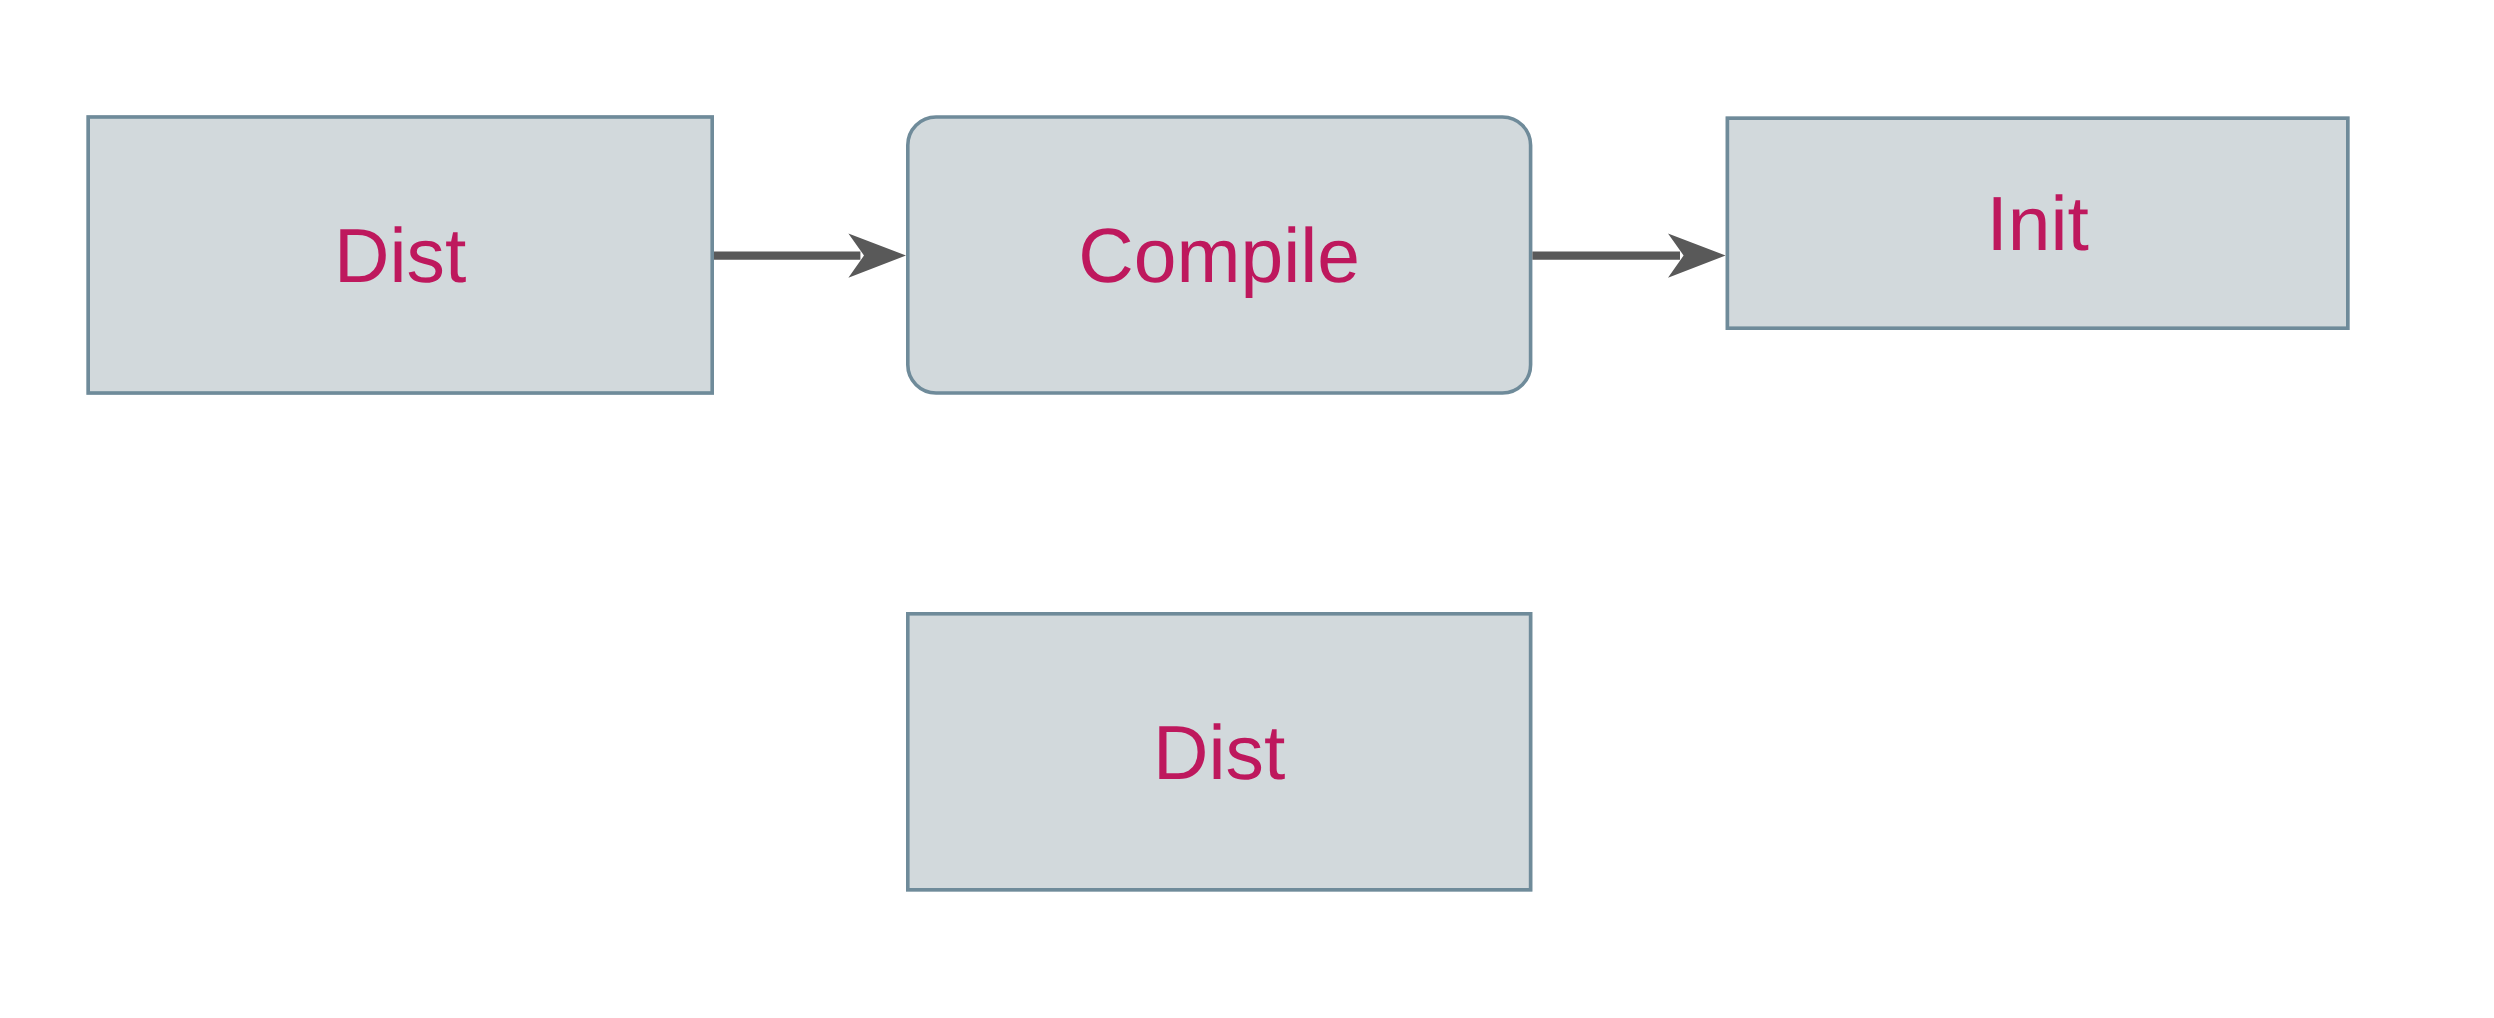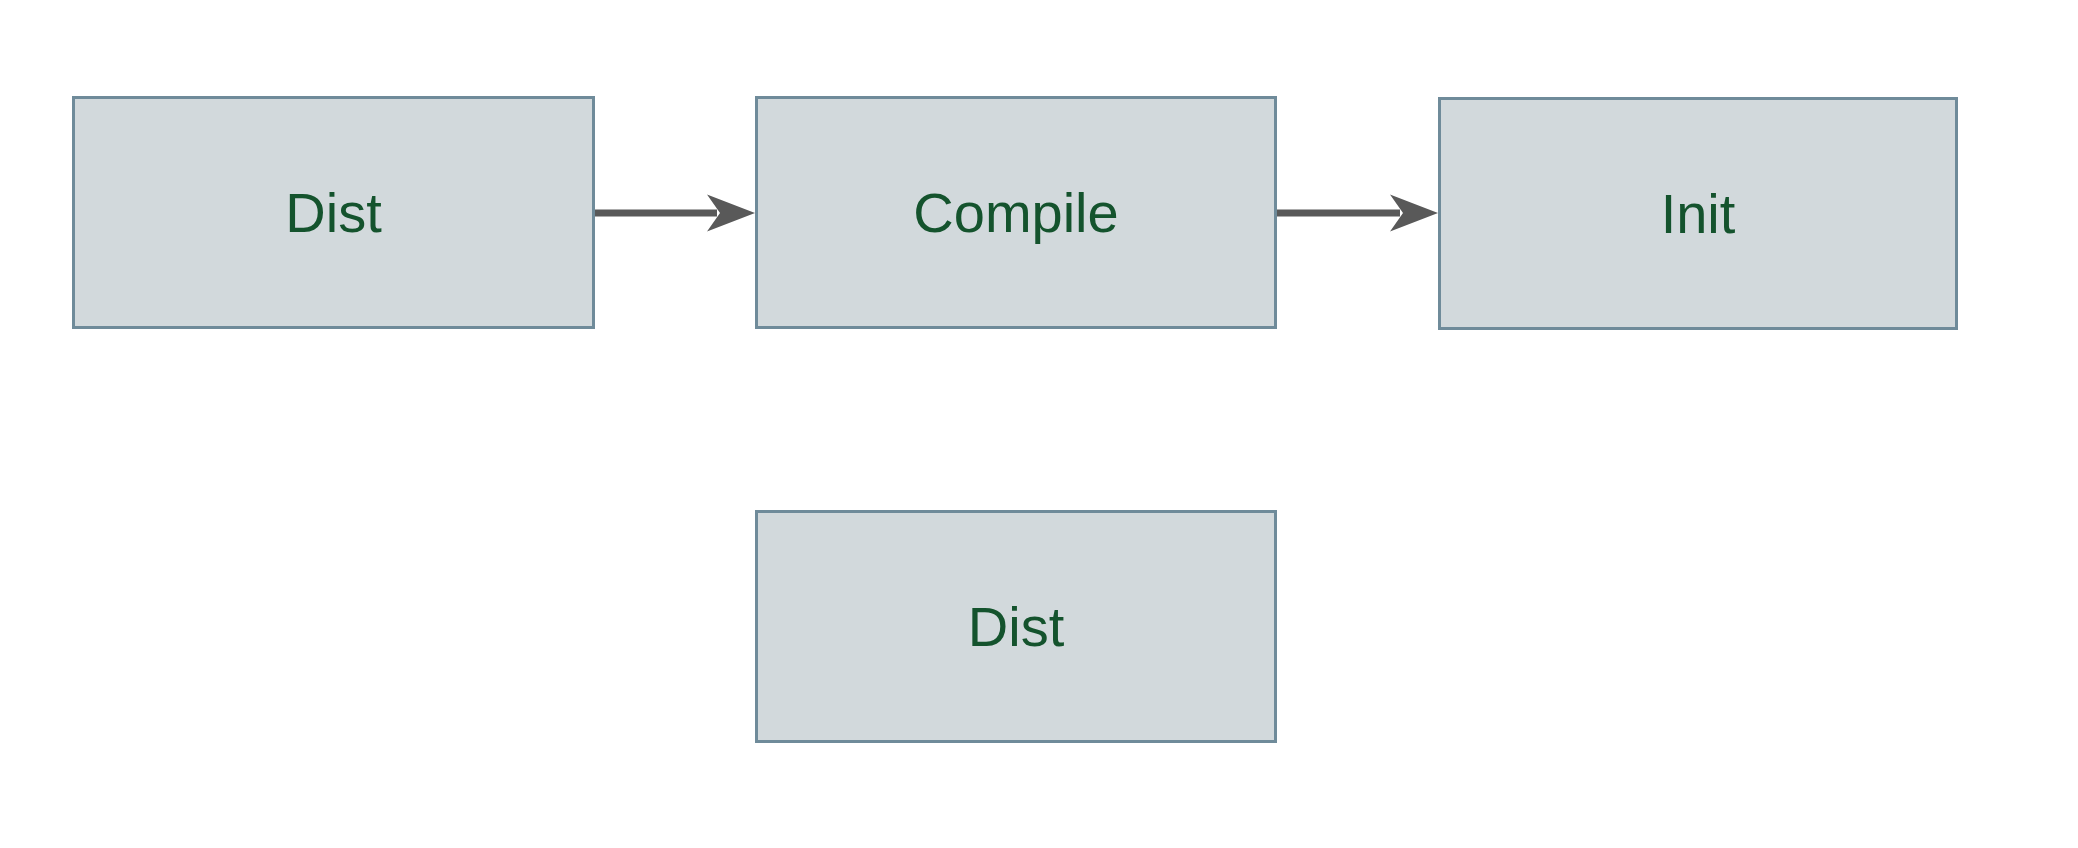--- a/index.html
+++ b/index.html
@@ -18,28 +18,28 @@
   .node {
     position: absolute;
     box-sizing: border-box;
     background: #d2d9dc;
     border: 3px solid #6f8b9a;
     display: flex;
     align-items: center;
     justify-content: center;
   }
   .node-label {
-    font-size: 56px;
+    font-size: 64px;
     line-height: 1;
-    color: #14532d;
+    color: #be185d;
     white-space: nowrap;
   }
   .node-dist    { left: 72px;   top: 96px;  width: 523px; height: 233px; }
-  .node-compile { left: 755px;  top: 96px;  width: 522px; height: 233px; }
-  .node-init    { left: 1438px; top: 97px;  width: 520px; height: 233px; }
+  .node-compile { left: 755px;  top: 96px;  width: 522px; height: 233px; border-radius: 25px; }
+  .node-init    { left: 1438px; top: 97px;  width: 520px; height: 178px; }
   .node-clean   { left: 755px;  top: 510px; width: 522px; height: 233px; }
   .edge {
     position: absolute;
     overflow: visible;
   }
   .edge-1 { left: 595px;  top: 178px; }
   .edge-2 { left: 1277px; top: 178px; }
 </style>
 </head>
 <body>

